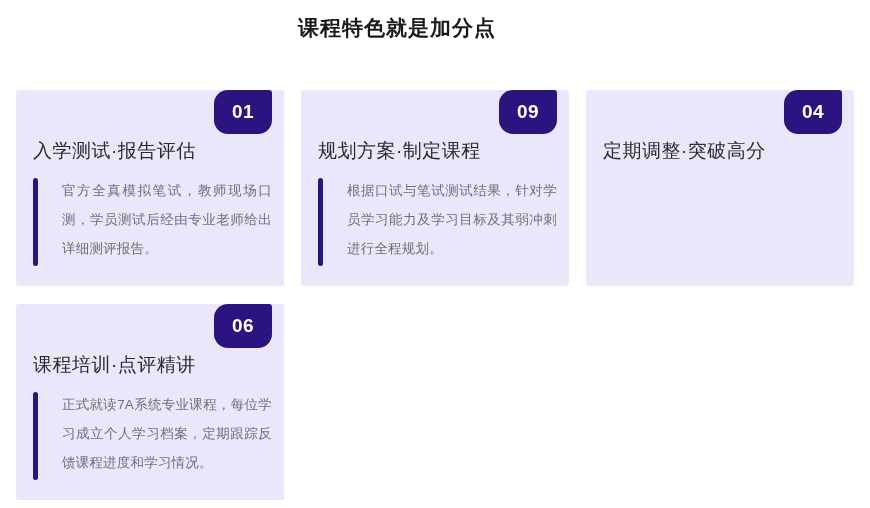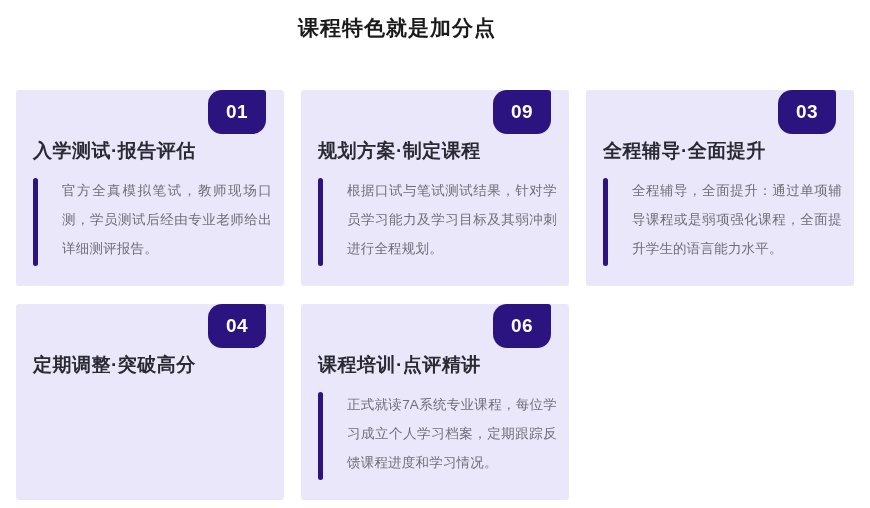--- a/index.html
+++ b/index.html
@@ -50,41 +50,41 @@
     background: #ebe7fb;
     border-radius: 3px;
     box-sizing: border-box;
     padding: 0;
     overflow: visible;
   }
 
   .badge {
     position: absolute;
     top: 0;
-    right: 18px;
+    right: 12px;
     width: 58px;
     height: 44px;
     background: #2b1380;
     border-radius: 14px 3px 14px 14px;
     color: #ffffff;
     font-size: 19px;
     font-weight: bold;
     display: flex;
     align-items: center;
     justify-content: center;
     letter-spacing: 0.5px;
     font-family: "Liberation Sans", "DejaVu Sans", sans-serif;
   }
 
   .card-heading {
     position: absolute;
     left: 17px;
     top: 48px;
     font-size: 19px;
-    font-weight: bold;
+    font-weight: normal;
     color: #2a2a33;
     letter-spacing: 0.5px;
     white-space: nowrap;
   }
 
   .desc-wrap {
     position: absolute;
     left: 17px;
     top: 86px;
     right: 12px;
@@ -132,28 +132,20 @@
 
     <div class="card">
       <div class="badge">09</div>
       <div class="card-heading">规划方案·制定课程</div>
       <div class="desc-wrap">
         <div class="accent-bar"></div>
         <div class="card-desc">根据口试与笔试测试结果，针对学员学习能力及学习目标及其弱冲刺进行全程规划。</div>
       </div>
     </div>
 
-    <div class="card">
-      <div class="badge">03</div>
-      <div class="card-heading">全程辅导·全面提升</div>
-      <div class="desc-wrap">
-        <div class="accent-bar"></div>
-        <div class="card-desc">全程辅导，全面提升：通过单项辅导课程或是弱项强化课程，全面提升学生的语言能力水平。</div>
-      </div>
-    </div>
 
     <div class="card">
       <div class="badge">04</div>
       <div class="card-heading">定期调整·突破高分</div>
     </div>
 
 
     <div class="card">
       <div class="badge">06</div>
       <div class="card-heading">课程培训·点评精讲</div>

